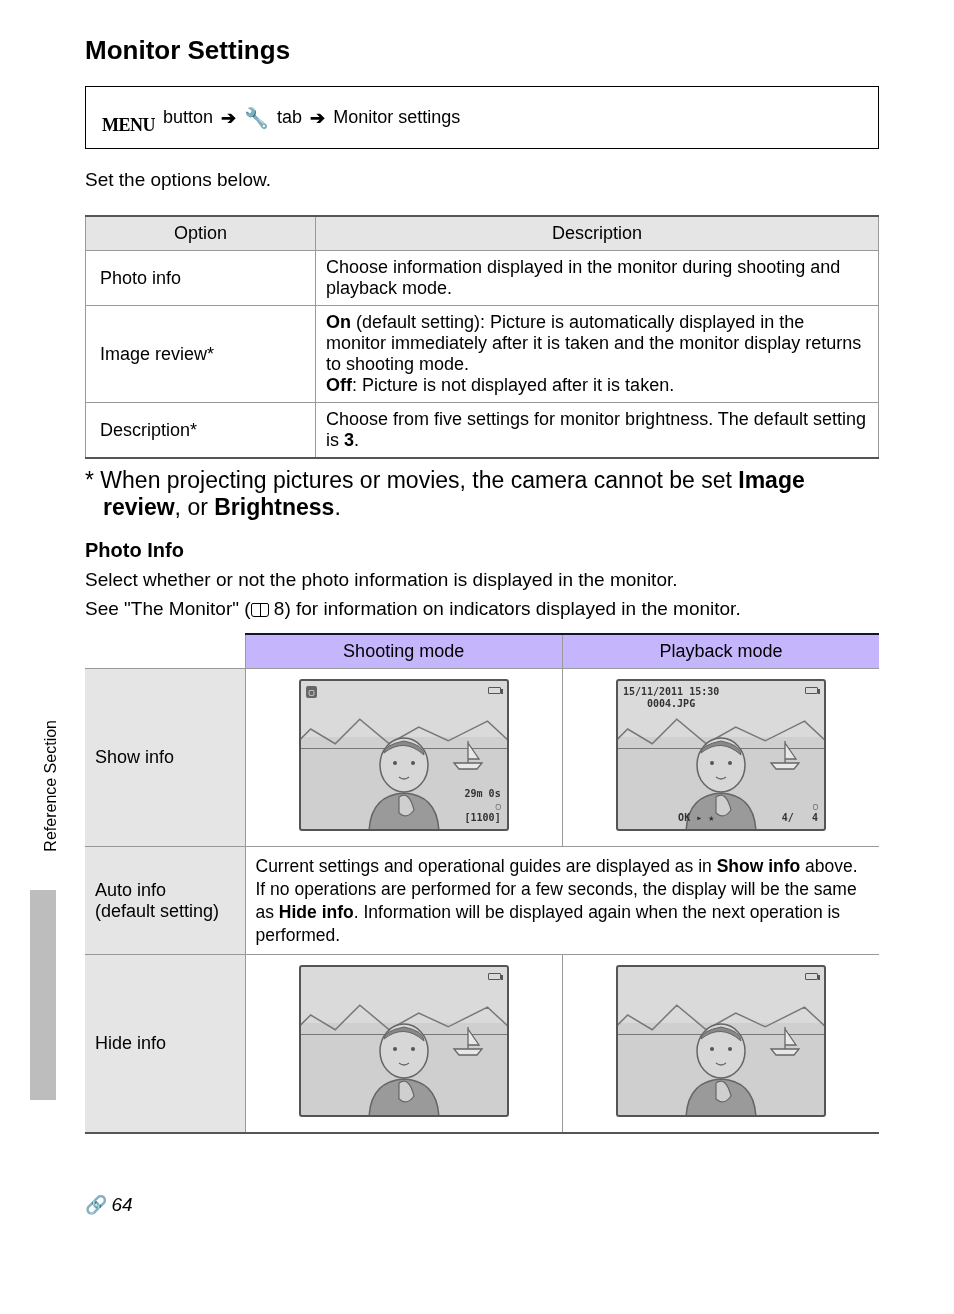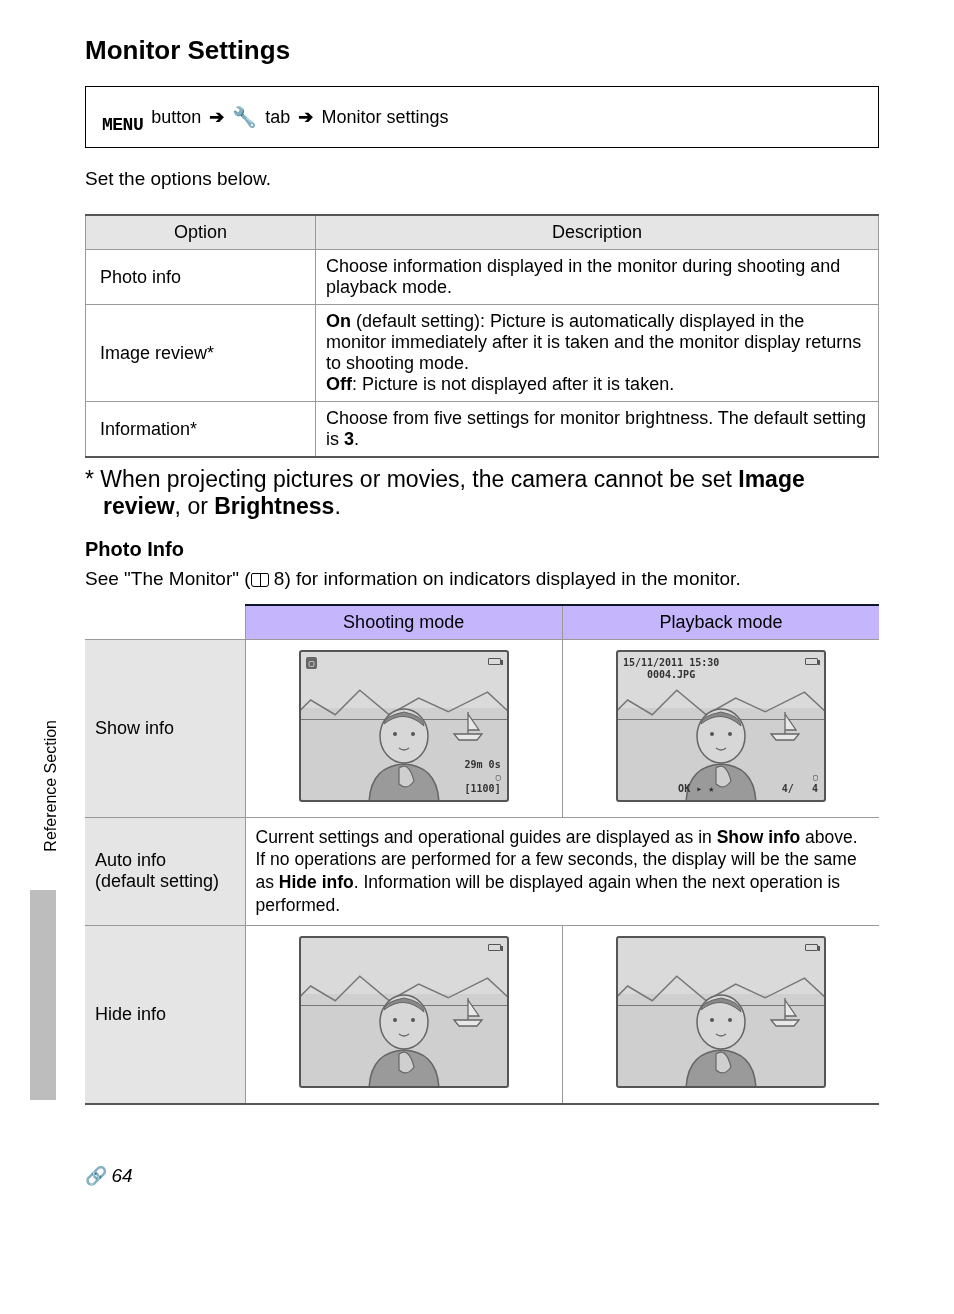--- a/index.html
+++ b/index.html
@@ -27,21 +27,21 @@
   }
   .nav-box {
     border: 1px solid #000;
     padding: 12px 16px;
     margin-bottom: 20px;
     font-size: 18px;
     display: flex;
     align-items: center;
     gap: 8px;
   }
-  .menu-label { font-family: Liberation Mono, monospace; letter-spacing: -0.5px; margin-top: 16px; }
+  .menu-label { font-family: Liberation Serif, serif; letter-spacing: -0.5px; margin-top: 16px; }
   .arrow { font-weight: bold; }
   .wrench { font-size: 20px; }
   .intro { font-size: 19px; margin-bottom: 24px; }
   table.options {
     width: 100%;
     border-collapse: collapse;
     margin-bottom: 8px;
     margin-top: 24px;
   }
   table.options th, table.options td {
@@ -230,29 +230,30 @@
     </tr>
     <tr>
       <td class="opt-name">Photo info</td>
       <td>Choose information displayed in the monitor during shooting and playback mode.</td>
     </tr>
     <tr>
       <td class="opt-name">Image review*</td>
       <td><b>On</b> (default setting): Picture is automatically displayed in the monitor immediately after it is taken and the monitor display returns to shooting mode.<br><b>Off</b>: Picture is not displayed after it is taken.</td>
     </tr>
     <tr>
-      <td class="opt-name">Information*</td>
+      <td class="opt-name">Description*</td>
       <td>Choose from five settings for monitor brightness. The default setting is <b>3</b>.</td>
     </tr>
   </tbody>
     </table>
 
   <div class="footnote">* When projecting pictures or movies, the camera cannot be set <b>Image review</b>, or <b>Brightness</b>.</div>
 
   <div class="sub-title">Photo Info</div>
+  <div class="para">Select whether or not the photo information is displayed in the monitor.</div>
   <div class="para">
     <span>See "The Monitor" (</span><span class="book-icon"></span><span> 8</span><span>) for information on indicators displayed in the monitor.</span>
   </div>
 
   <table class="photo-info" style="margin-top:12px;">
     <tbody>
         <tr>
       <th class="corner"></th>
       <th>Shooting mode</th>
       <th>Playback mode</th>

